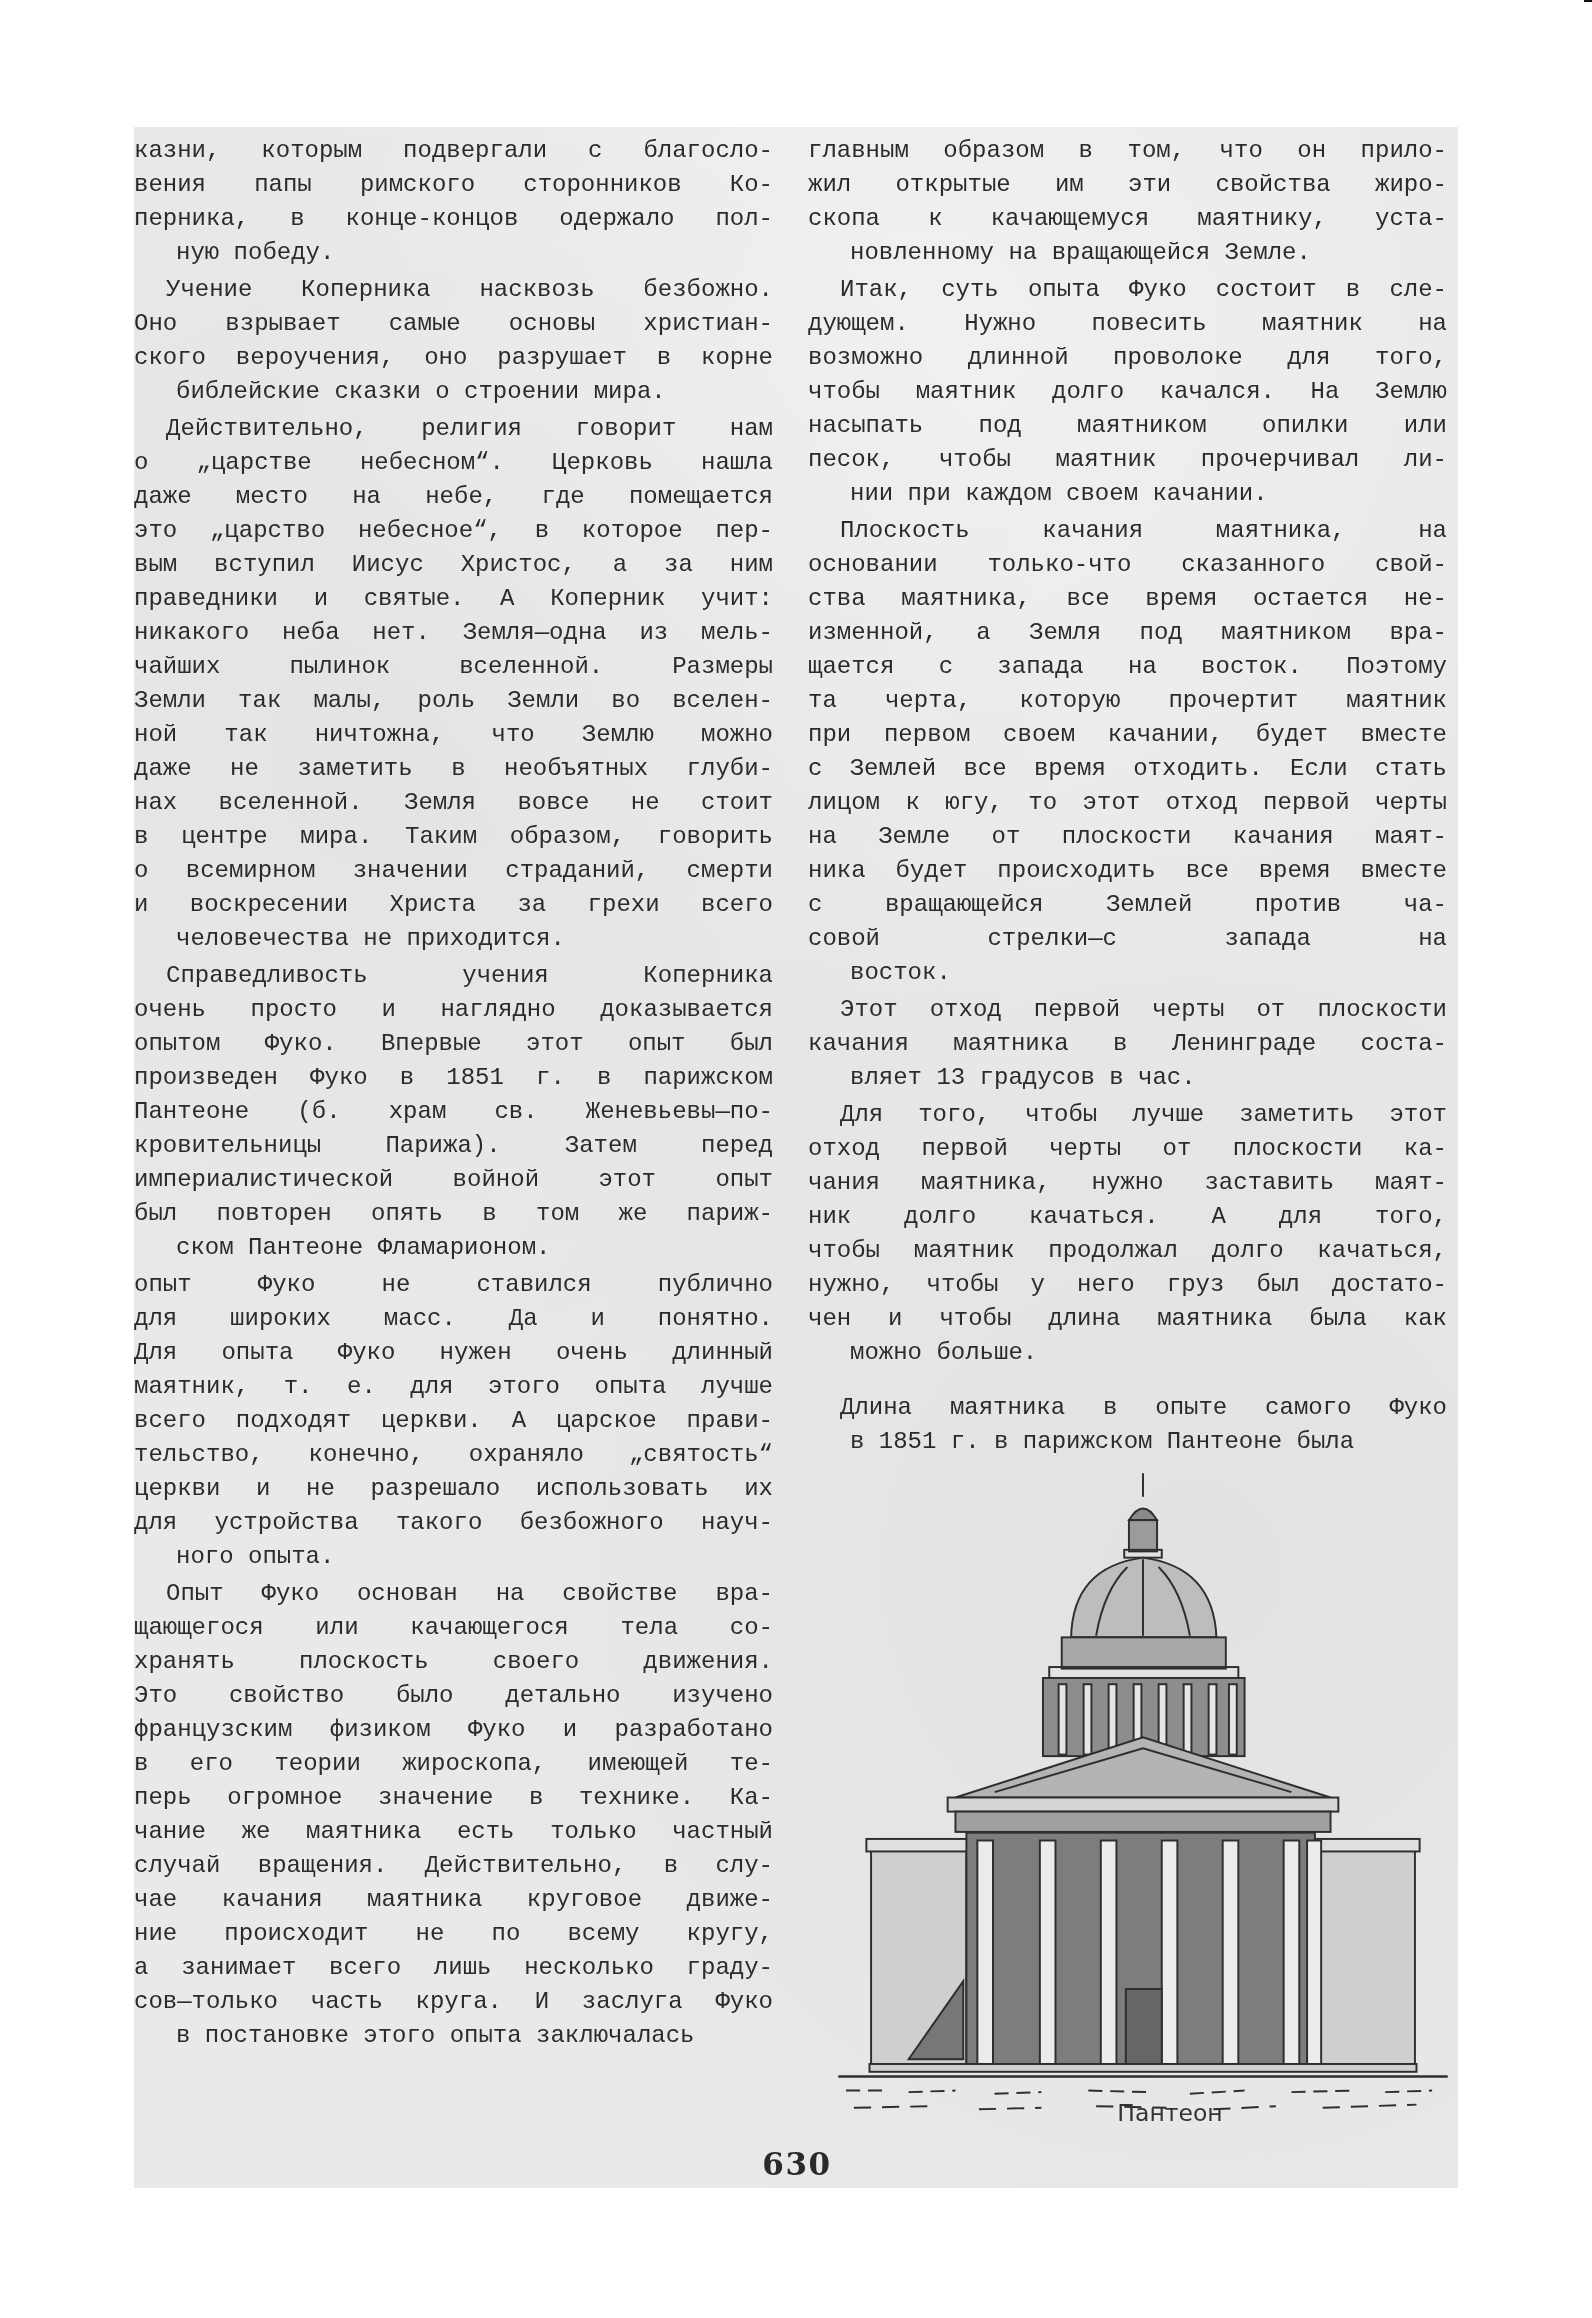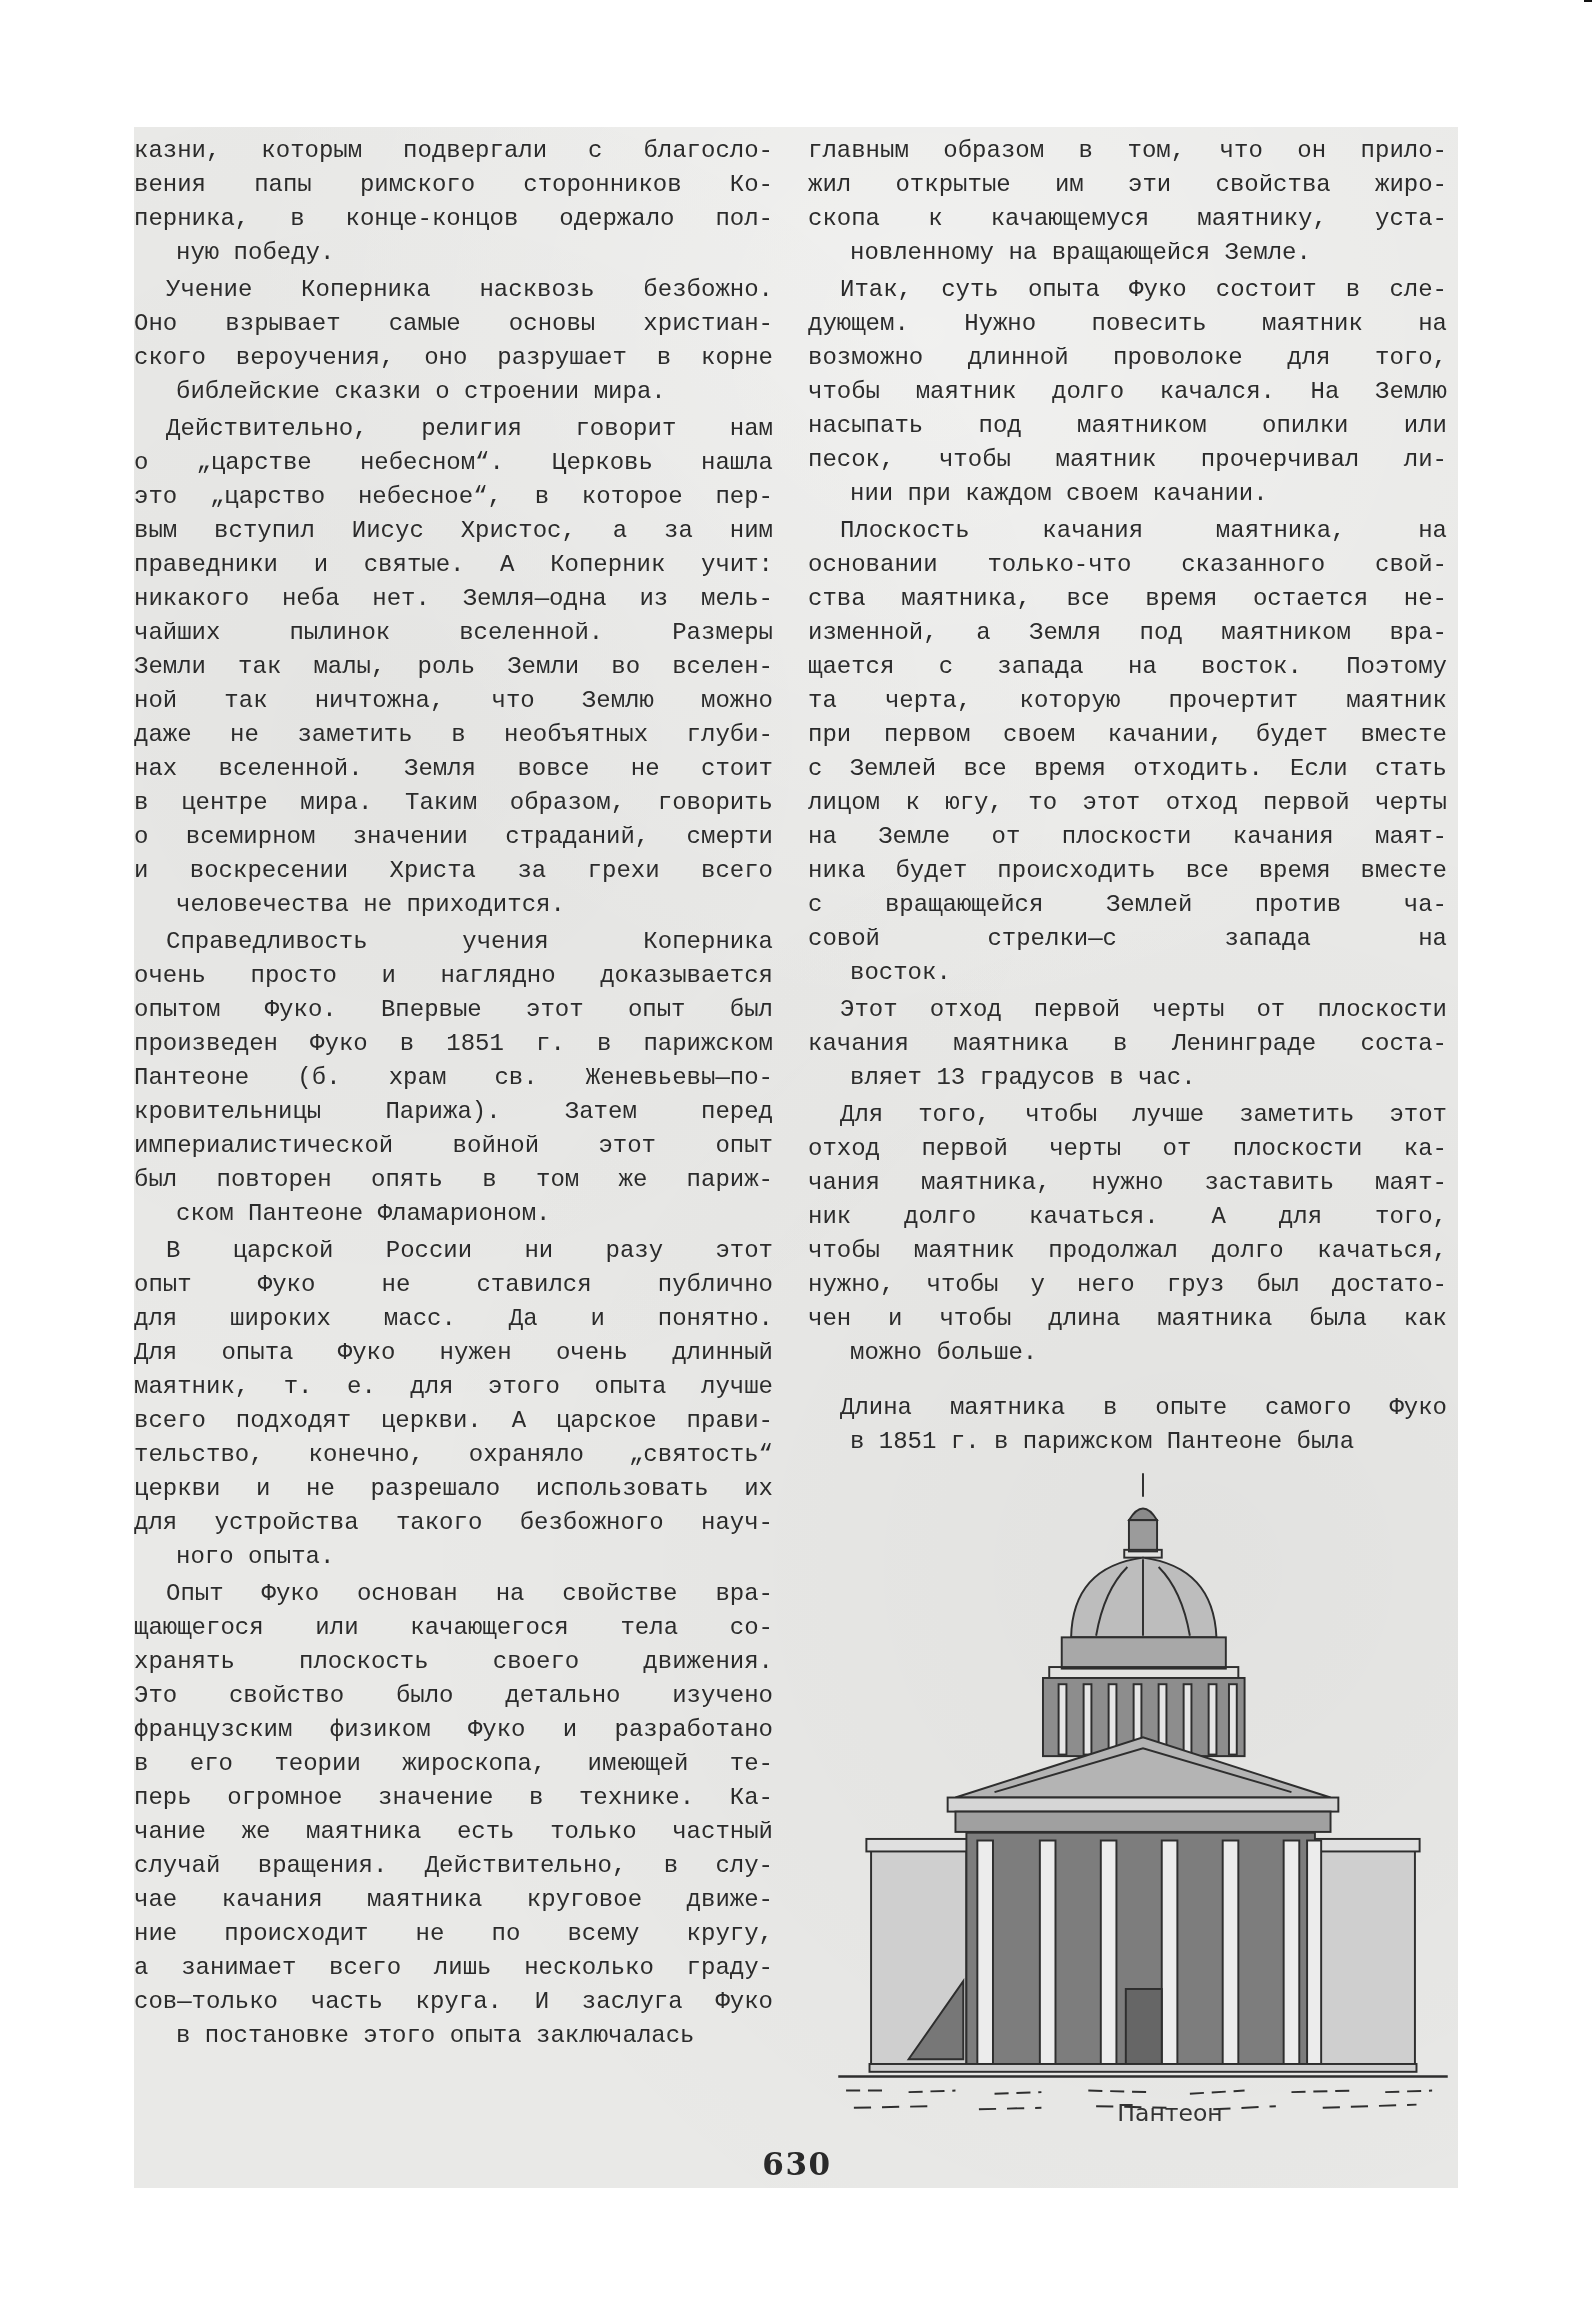--- a/index.html
+++ b/index.html
@@ -116,20 +116,21 @@
       </div>
       <div style="margin-bottom: 3.1px;">
         <span class="line indent">Учение Коперника насквозь безбожно.</span>
         <span class="line">Оно взрывает самые основы христиан-</span>
         <span class="line">ского вероучения, оно разрушает в корне</span>
         <span class="line last">библейские сказки о строении мира.</span>
       </div>
       <div style="margin-bottom: 3.1px;">
         <span class="line indent">Действительно, религия говорит нам</span>
         <span class="line">о „царстве небесном“. Церковь нашла</span>
+        <span class="line">даже место на небе, где помещается</span>
         <span class="line">это „царство небесное“, в которое пер-</span>
         <span class="line">вым вступил Иисус Христос, а за ним</span>
         <span class="line">праведники и святые. А Коперник учит:</span>
         <span class="line">никакого неба нет. Земля—одна из мель-</span>
         <span class="line">чайших пылинок вселенной. Размеры</span>
         <span class="line">Земли так малы, роль Земли во вселен-</span>
         <span class="line">ной так ничтожна, что Землю можно</span>
         <span class="line">даже не заметить в необъятных глуби-</span>
         <span class="line">нах вселенной. Земля вовсе не стоит</span>
         <span class="line">в центре мира. Таким образом, говорить</span>
@@ -142,21 +143,20 @@
         <span class="line">очень просто и наглядно доказывается</span>
         <span class="line">опытом Фуко. Впервые этот опыт был</span>
         <span class="line">произведен Фуко в 1851 г. в парижском</span>
         <span class="line">Пантеоне (б. храм св. Женевьевы—по-</span>
         <span class="line">кровительницы Парижа). Затем перед</span>
         <span class="line">империалистической войной этот опыт</span>
         <span class="line">был повторен опять в том же париж-</span>
         <span class="line last">ском Пантеоне Фламарионом.</span>
       </div>
       <div style="margin-bottom: 3.1px;">
-        <span class="line indent">В царской России ни разу этот</span>
         <span class="line">опыт Фуко не ставился публично</span>
         <span class="line">для широких масс. Да и понятно.</span>
         <span class="line">Для опыта Фуко нужен очень длинный</span>
         <span class="line">маятник, т. е. для этого опыта лучше</span>
         <span class="line">всего подходят церкви. А царское прави-</span>
         <span class="line">тельство, конечно, охраняло „святость“</span>
         <span class="line">церкви и не разрешало использовать их</span>
         <span class="line">для устройства такого безбожного науч-</span>
         <span class="line last">ного опыта.</span>
       </div>

